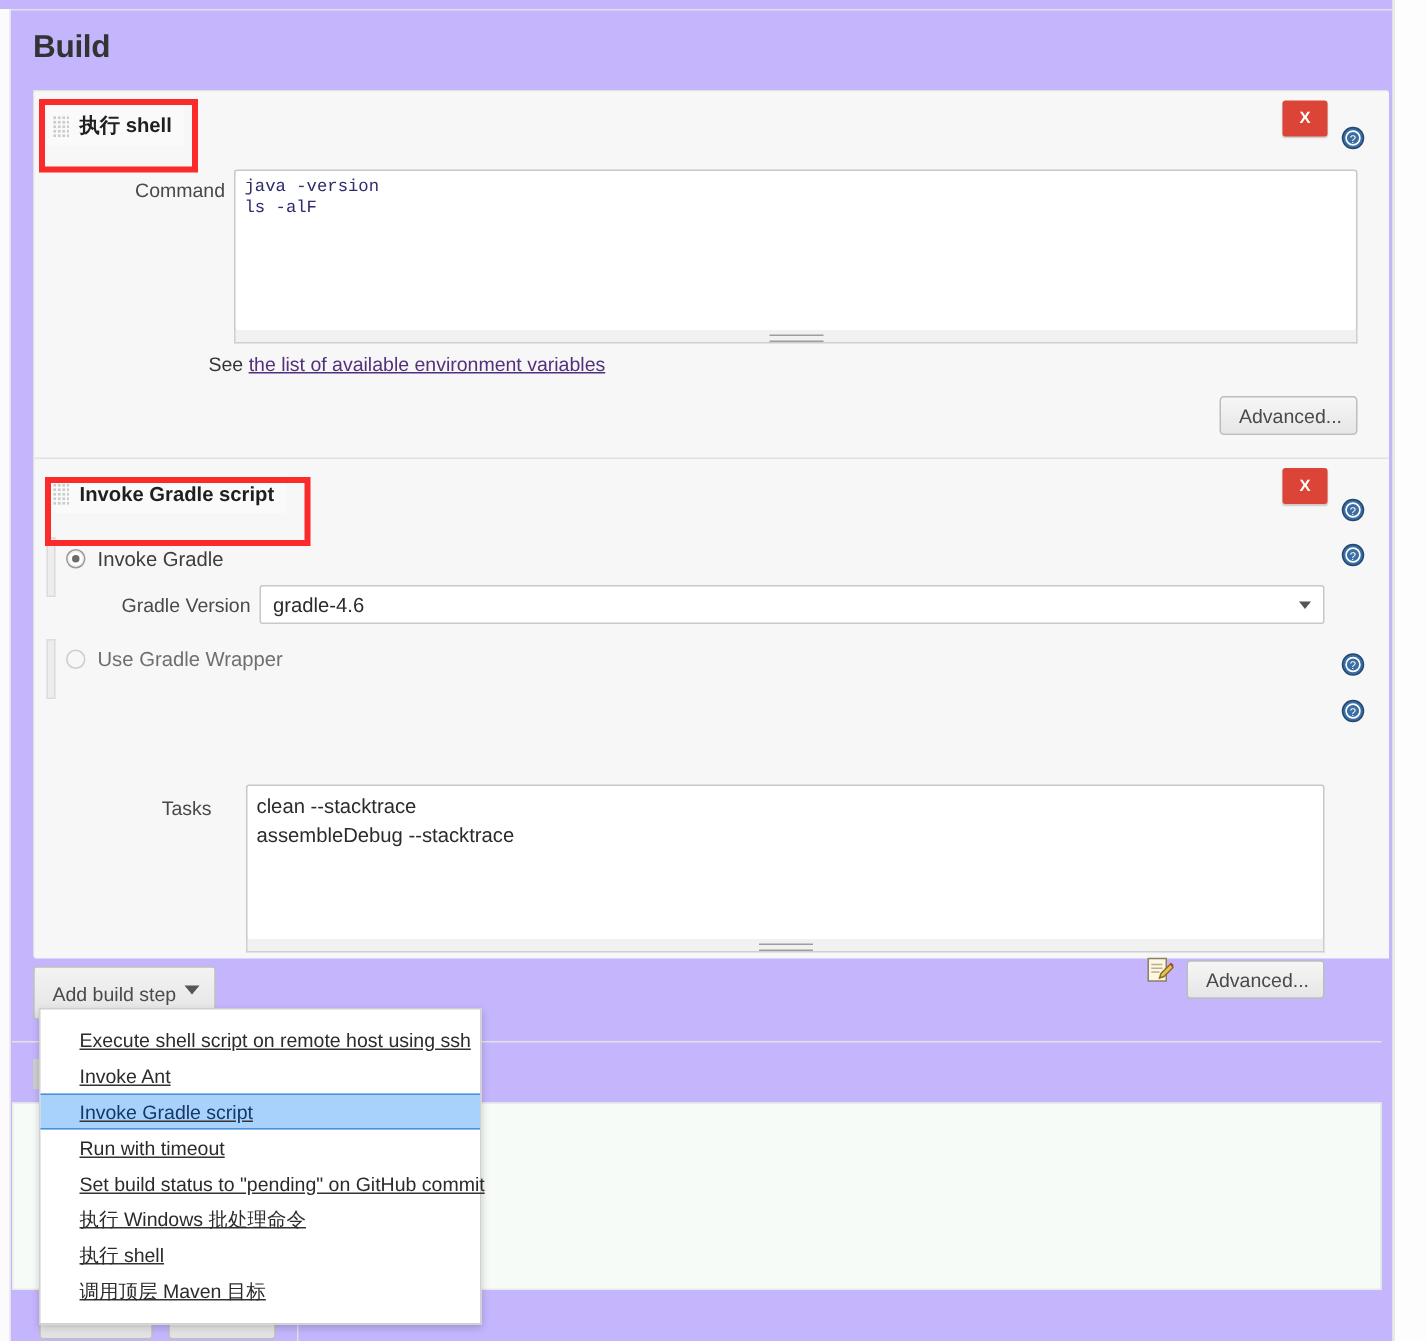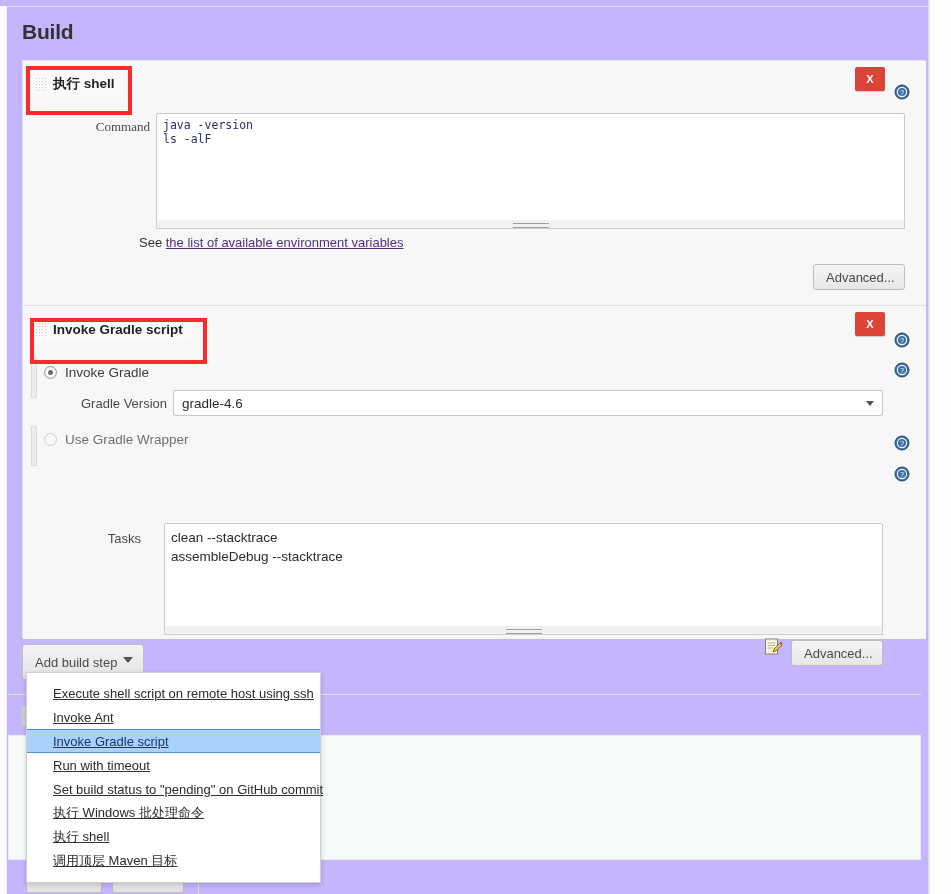--- a/index.html
+++ b/index.html
@@ -300,23 +300,23 @@
 
       <div class="step-block first">
 
         <div class="step-header">
           <span class="grip-icon"></span>
           <span>执行 shell</span>
         </div>
 
         <button class="del-btn" style="left:832px; top:6px;">X</button>
 
-        <div class="field-label" style="left:0px; top:58px; width:127px;font-family:Liberation Serif, serif;">Command</div>
-
-        <textarea class="ta mono" style="left: 133px; top: 52px; width: 749px; height: 108px;" spellcheck="false">java -version
+        <div class="field-label" style="left:0px; top:58px; width:127px;">Command</div>
+
+        <textarea class="ta mono" style="left: 133px; top: 52px; width: 749px; height: 108px; font-family: Liberation Mono, monospace;" spellcheck="false">java -version
 ls -alF</textarea>
         <div class="resize-grip" style="left:133px; top:159px; width:749px;"></div>
 
         <div class="hint-line" style="left:116px; top:174px;">
           <span>See </span><a href="#">the list of available environment variables</a>
         </div>
 
         <button class="btn" style="left:790px; top:203px; width:92px;">Advanced...</button>
       </div>
 

